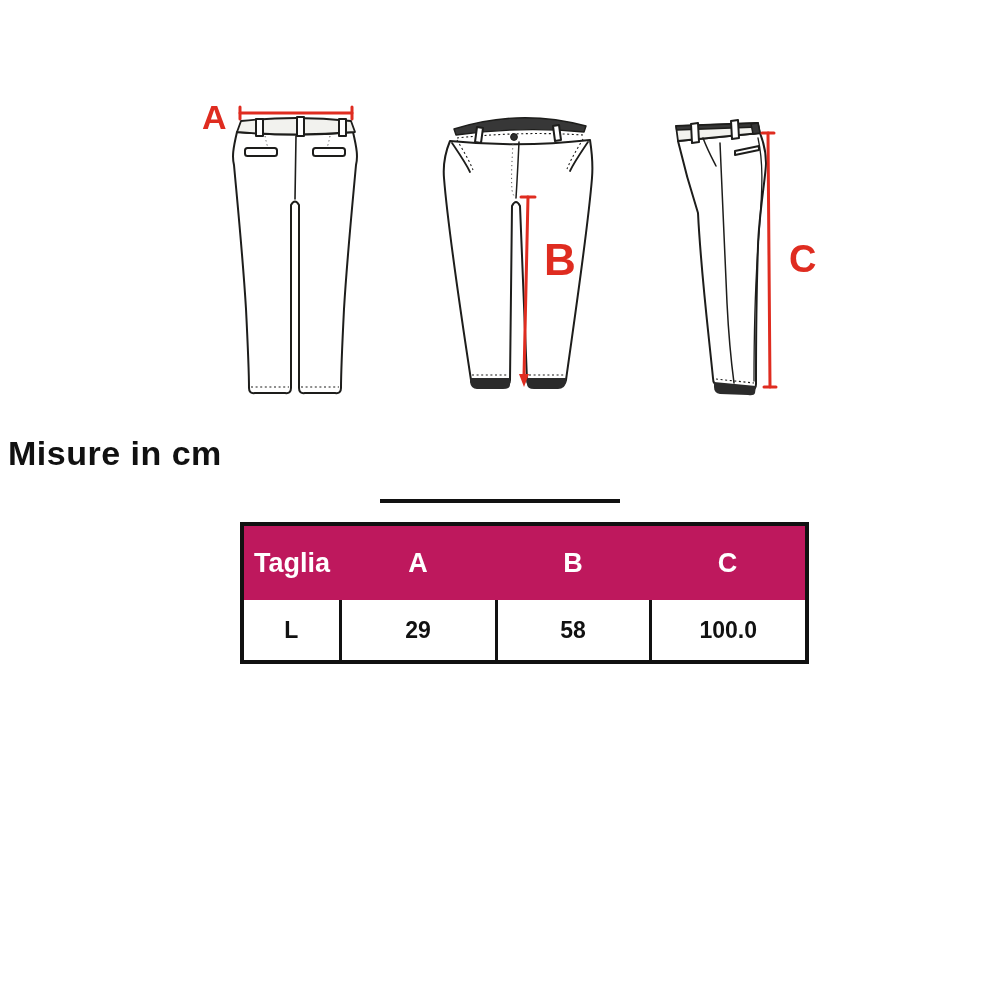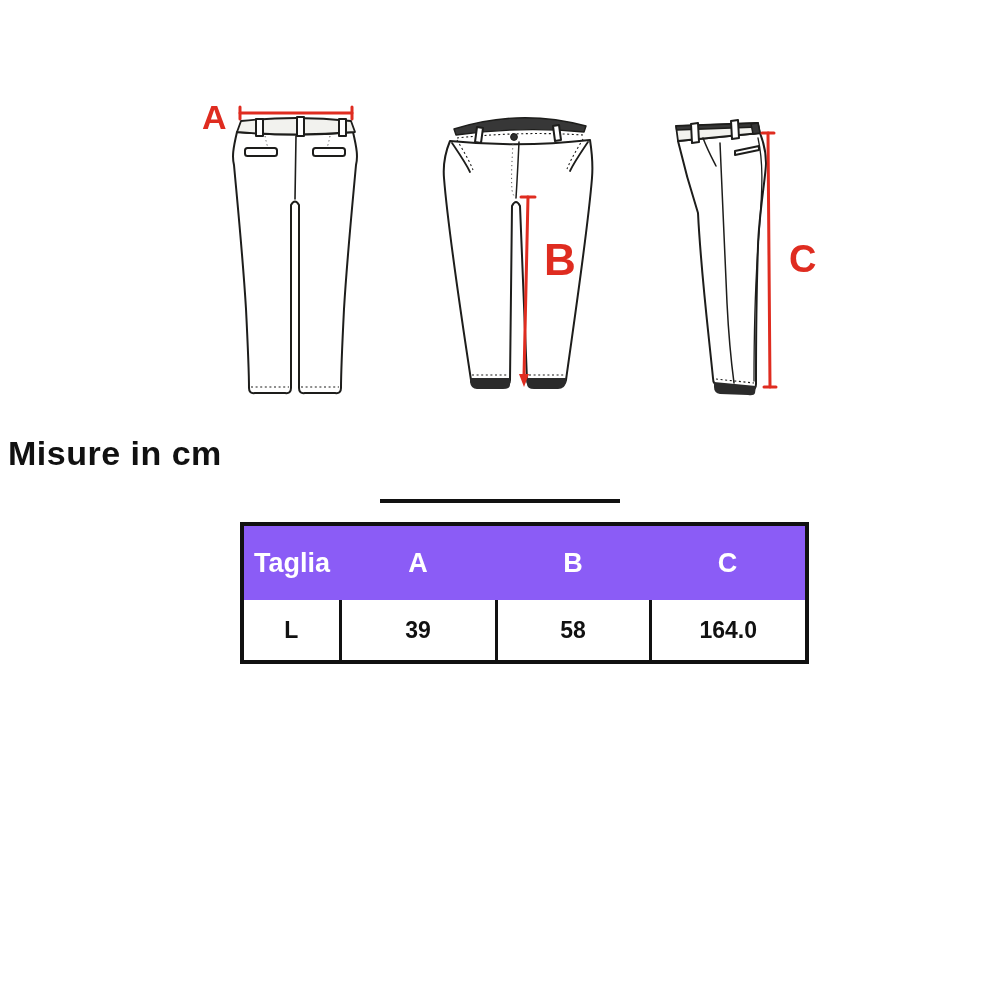--- a/index.html
+++ b/index.html
@@ -24,21 +24,21 @@
   }
   .title-underline{
     position:absolute;left:380px;top:499px;width:240px;height:4px;background:#111111;
   }
   table.size-table{
     position:absolute;left:240px;top:522px;width:565px;height:134px;
     border-collapse:collapse;table-layout:fixed;
     border:4px solid #111111;
   }
   table.size-table thead th{
-    background:#8b5cf6;color:#ffffff;font-weight:800;font-size:27px;
+    background:#be185d;color:#ffffff;font-weight:800;font-size:27px;
     height:72px;text-align:center;vertical-align:middle;border:none;
     font-family:"Liberation Sans",sans-serif;
   }
   table.size-table tbody td{
     background:#ffffff;color:#111111;font-weight:700;font-size:23px;
     height:58px;text-align:center;vertical-align:middle;
     border-left:3px solid #111111;
     font-family:"Liberation Sans",sans-serif;
   }
   table.size-table tbody td:first-child{border-left:none;}
@@ -190,20 +190,20 @@
       <tr>
         <th>Taglia</th>
         <th>A</th>
         <th>B</th>
         <th>C</th>
       </tr>
     </thead>
     <tbody>
       <tr>
         <td>L</td>
-        <td>39</td>
+        <td>29</td>
         <td>58</td>
-        <td>164.0</td>
+        <td>100.0</td>
       </tr>
     </tbody>
   </table>
 
 </div>
 
 </body></html>

